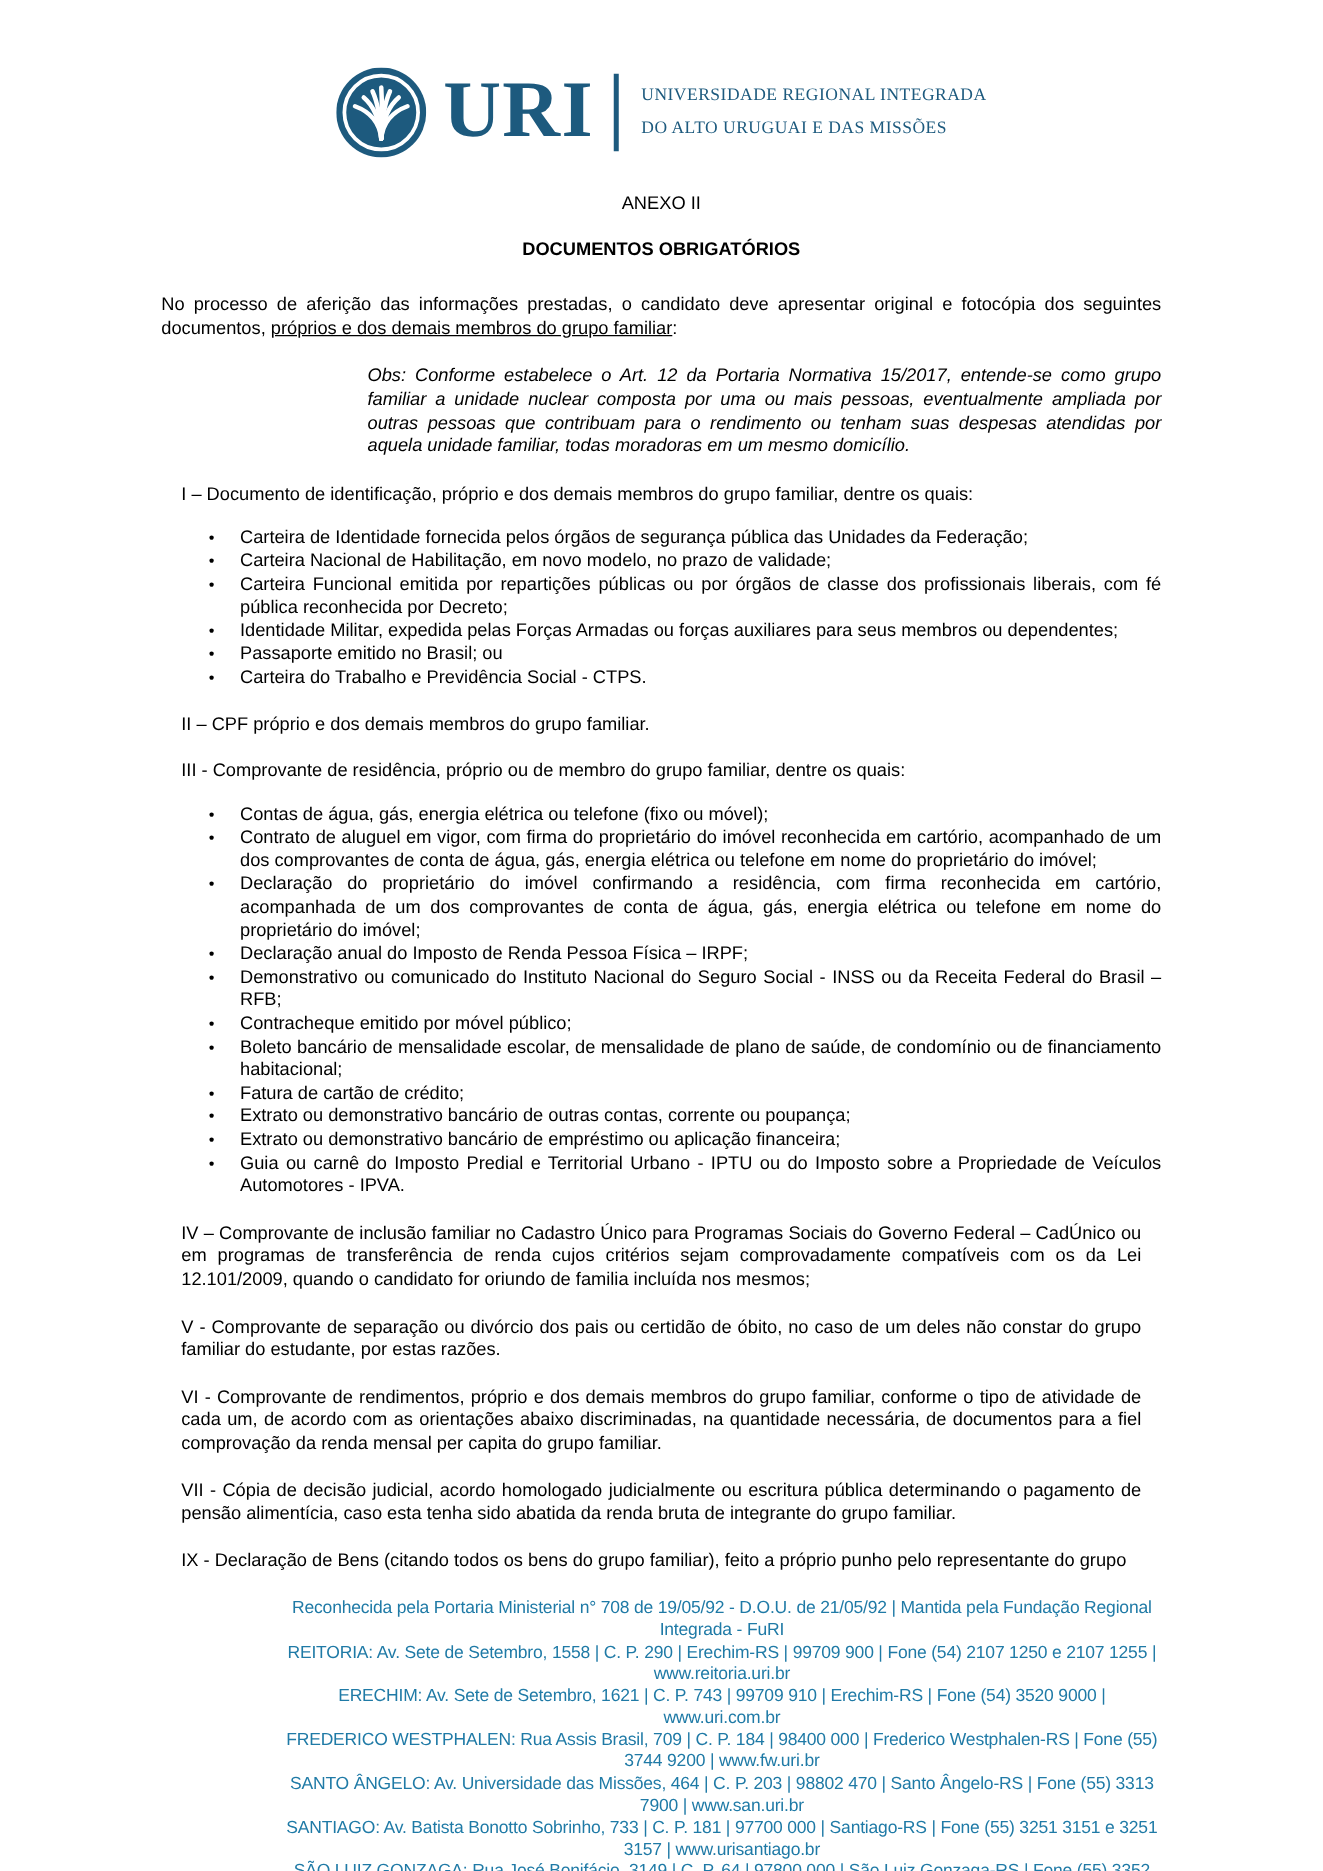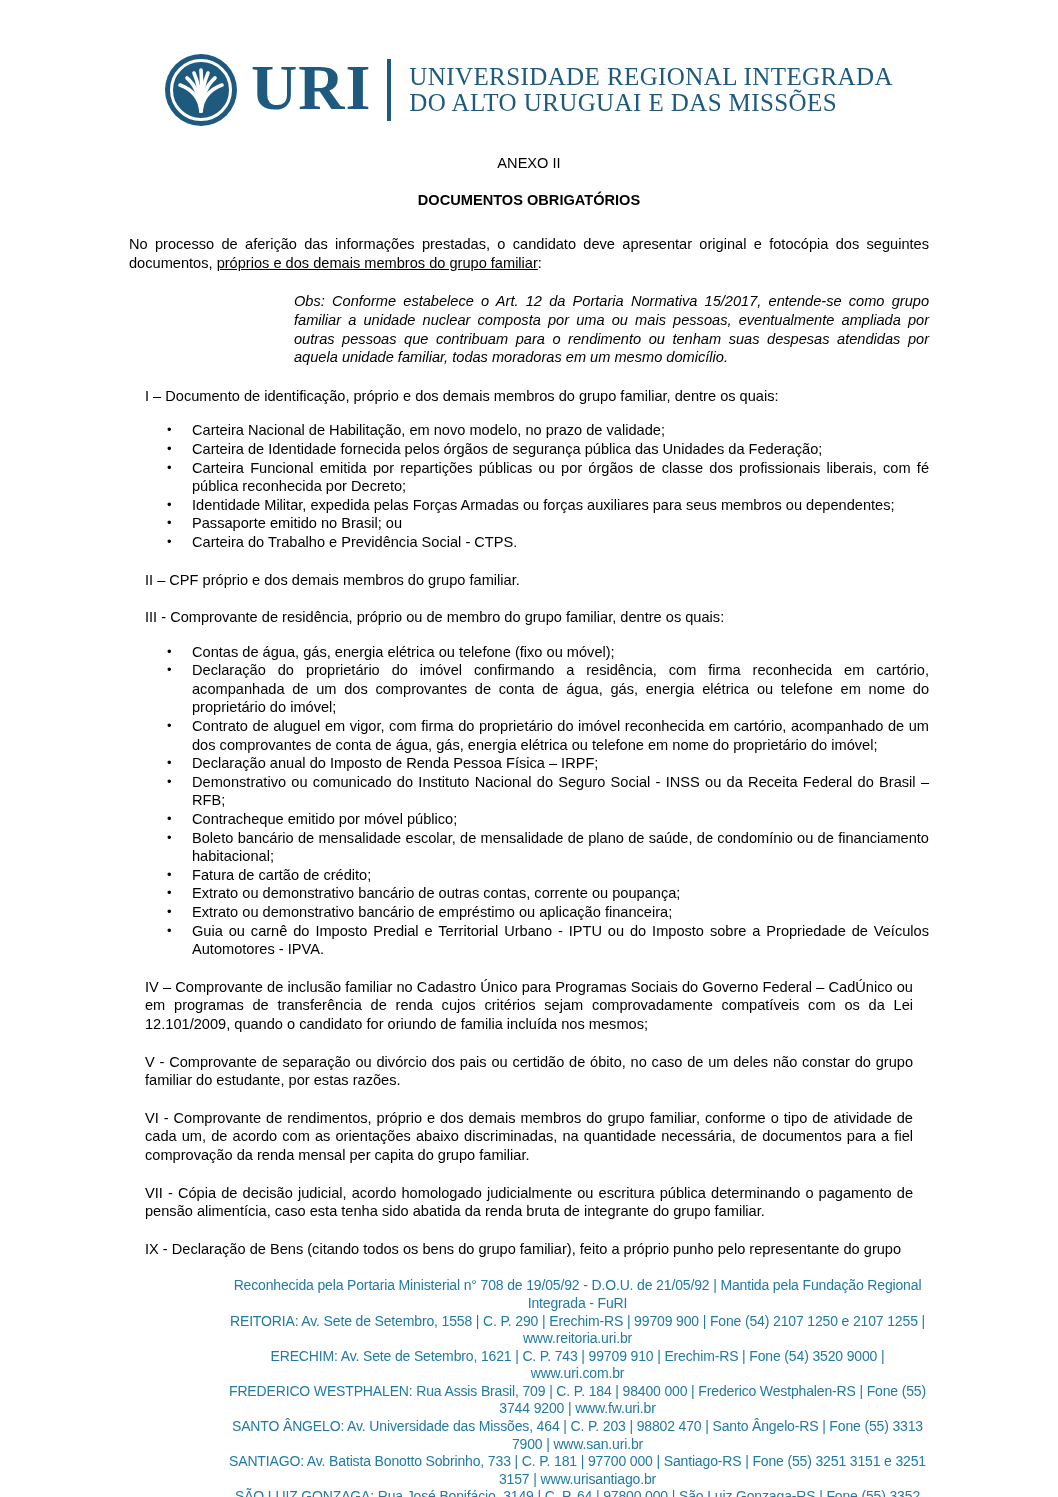--- a/index.html
+++ b/index.html
@@ -21,21 +21,21 @@
   .logo-emblem{width:72px;height:72px;flex:0 0 auto;}
   .logo-acronym{
     font-family:"Liberation Serif","DejaVu Serif",serif;
     font-weight:bold;font-size:64px;line-height:64px;
     letter-spacing:1px;
     transform:translateY(-2px);
   }
   .logo-sep{width:4px;height:62px;margin:0 4px 0 2px;flex:0 0 auto;}
   .logo-text{
     font-family:"Liberation Serif","DejaVu Serif",serif;
-    font-size:25px;line-height:26px;letter-spacing:.4px;
+    font-size:14px;line-height:26px;letter-spacing:.4px;
     white-space:nowrap;
   }
   
   .doc-body{font-size:14.6px;line-height:18.6px;text-align:justify;}
   .title-line{text-align:center;font-weight:normal;margin:0 0 18px 0;}
   .subtitle-line{text-align:center;font-weight:bold;margin:0 0 26px 0;}
   .intro{margin:0 0 20px 0;}
   .intro .emph{font-weight:normal;text-decoration:underline;}
   .obs{margin:0 0 20px 165px;font-style:italic;}
   .section{margin:0 0 19px 0;}
@@ -90,37 +90,37 @@
     <p class="subtitle-line">DOCUMENTOS OBRIGATÓRIOS</p>
 
     <p class="intro"><span>No processo de aferição das informações prestadas, o candidato deve apresentar original e fotocópia dos seguintes documentos, </span><span class="emph">próprios e dos demais membros do grupo familiar</span><span>:</span></p>
 
     <p class="obs">Obs: Conforme estabelece o Art. 12 da Portaria Normativa 15/2017, entende-se como grupo familiar a unidade nuclear composta por uma ou mais pessoas, eventualmente ampliada por outras pessoas que contribuam para o rendimento ou tenham suas despesas atendidas por aquela unidade familiar, todas moradoras em um mesmo domicílio.</p>
 
     <div id="sections">
         <div class="section">
           <p class="heading">I – Documento de identificação, próprio e dos demais membros do grupo familiar, dentre os quais:</p>
           <ul>
+            <li>Carteira de Identidade fornecida pelos órgãos de segurança pública das Unidades da Federação;</li>
             <li>Carteira Nacional de Habilitação, em novo modelo, no prazo de validade;</li>
-            <li>Carteira de Identidade fornecida pelos órgãos de segurança pública das Unidades da Federação;</li>
             <li>Carteira Funcional emitida por repartições públicas ou por órgãos de classe dos profissionais liberais, com fé pública reconhecida por Decreto;</li>
             <li>Identidade Militar, expedida pelas Forças Armadas ou forças auxiliares para seus membros ou dependentes;</li>
             <li>Passaporte emitido no Brasil; ou</li>
             <li>Carteira do Trabalho e Previdência Social - CTPS.</li>
           </ul>
         </div>
         <div class="section">
           <p class="heading">II – CPF próprio e dos demais membros do grupo familiar.</p>
         </div>
         <div class="section">
           <p class="heading">III - Comprovante de residência, próprio ou de membro do grupo familiar, dentre os quais:</p>
           <ul>
             <li>Contas de água, gás, energia elétrica ou telefone (fixo ou móvel);</li>
+            <li>Contrato de aluguel em vigor, com firma do proprietário do imóvel reconhecida em cartório, acompanhado de um dos comprovantes de conta de água, gás, energia elétrica ou telefone em nome do proprietário do imóvel;</li>
             <li>Declaração do proprietário do imóvel confirmando a residência, com firma reconhecida em cartório, acompanhada de um dos comprovantes de conta de água, gás, energia elétrica ou telefone em nome do proprietário do imóvel;</li>
-            <li>Contrato de aluguel em vigor, com firma do proprietário do imóvel reconhecida em cartório, acompanhado de um dos comprovantes de conta de água, gás, energia elétrica ou telefone em nome do proprietário do imóvel;</li>
             <li>Declaração anual do Imposto de Renda Pessoa Física – IRPF;</li>
             <li>Demonstrativo ou comunicado do Instituto Nacional do Seguro Social - INSS ou da Receita Federal do Brasil – RFB;</li>
             <li>Contracheque emitido por móvel público;</li>
             <li>Boleto bancário de mensalidade escolar, de mensalidade de plano de saúde, de condomínio ou de financiamento habitacional;</li>
             <li>Fatura de cartão de crédito;</li>
             <li>Extrato ou demonstrativo bancário de outras contas, corrente ou poupança;</li>
             <li>Extrato ou demonstrativo bancário de empréstimo ou aplicação financeira;</li>
             <li>Guia ou carnê do Imposto Predial e Territorial Urbano - IPTU ou do Imposto sobre a Propriedade de Veículos Automotores - IPVA.</li>
           </ul>
         </div>

